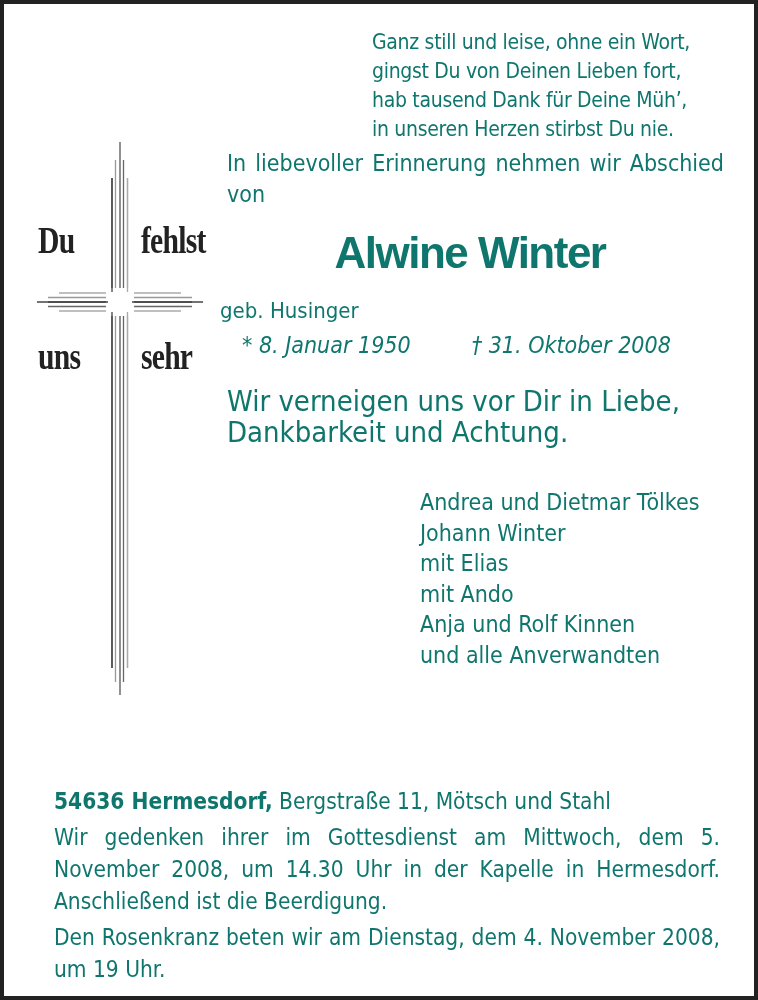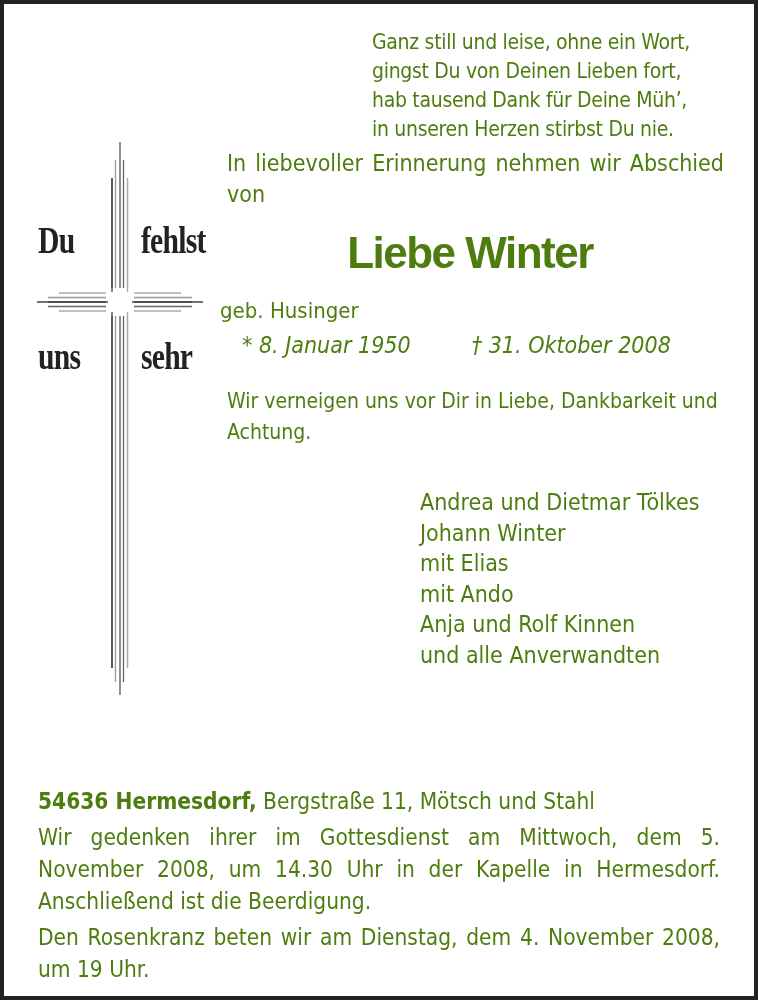--- a/index.html
+++ b/index.html
@@ -1,31 +1,31 @@
 <!DOCTYPE html>
 <html><head>
 <meta charset="utf-8">
 <style>
   html, body { margin:0; padding:0; background:#fff; }
   body { width:758px; height:1000px; position:relative; overflow:hidden; }
   .frame { position:absolute; left:0; top:0; width:758px; height:1000px; box-sizing:border-box; border:4px solid #222; border-right-width:4px; background:#fff; }
-  .t { position:absolute; font-family:"DejaVu Sans Condensed","DejaVu Sans", sans-serif; color:#4d7c0f; white-space:nowrap; }
+  .t { position:absolute; font-family:"DejaVu Sans Condensed","DejaVu Sans", sans-serif; color:#0f766e; white-space:nowrap; }
   .poem { left:372px; top:28px; font-size:21px; line-height:29px; letter-spacing:-0.3px; }
   .poem div { height:29px; }
   .intro { left:227px; top:148px; width:497px; font-size:23px; line-height:31px; white-space:normal; text-align:justify; text-align-last:left; }
   .serif { position:absolute; font-family:"Liberation Serif","DejaVu Serif", serif; font-weight:bold; font-size:38px; color:#222; transform:scaleX(0.78); transform-origin:left top; letter-spacing:-1px; }
   .name { left:220px; top:228px; width:500px; text-align:center; font-family:"Liberation Sans","DejaVu Sans", sans-serif; font-weight:bold; font-size:44px; letter-spacing:-1.5px; }
   .birth { left:220px; top:298px; width:500px; font-size:22px; }
   .dates { left:242px; top:332px; font-size:23px;font-style:italic; }
   .dates span { display:inline-block; }
-  .thanks { left:227px; top:386px; width:497px; font-size:21px; line-height:31px; white-space:normal; }
+  .thanks { left:227px; top:386px; width:497px; font-size:29px; line-height:31px; white-space:normal; }
   .family { left:420px; top:487px; font-size:23px; line-height:30.5px; }
   .family div { height:30.5px; }
   .bottom { left:38px; top:785px; width:682px; font-size:22.5px; line-height:32px; white-space:normal; }
-  .bottom p { margin:0 0 4px 0; text-align:justify; text-align-last:left; }
+  .bottom p { margin:0 0 4px 16px; text-align:justify; text-align-last:left; }
   .bold { font-weight:bold; }
   .cross { position:absolute; left:0; top:0; width:260px; height:700px; }
 </style>
 </head>
 <body>
 
 <div class="frame"></div>
 
 <div class="t poem">
   <div>Ganz still und leise, ohne ein Wort,</div>
@@ -60,21 +60,21 @@
   </g>
 </svg>
 
 <div class="serif" style="left:38px; top:218px;">Du</div>
 <div class="serif" style="left:141px; top:218px;">fehlst</div>
 <div class="serif" style="left:38px; top:334px;">uns</div>
 <div class="serif" style="left:141px; top:334px;">sehr</div>
 
 <div class="t intro">In liebevoller Erinnerung nehmen wir Abschied von</div>
 
-<div class="t name">Liebe Winter</div>
+<div class="t name">Alwine Winter</div>
 <div class="t birth">geb. Husinger</div>
 <div class="t dates">
   <span>* 8. Januar 1950</span>
   <span style="width:48px"></span>
   <span>† 31. Oktober 2008</span>
 </div>
 
 <div class="t thanks">Wir verneigen uns vor Dir in Liebe, Dankbarkeit und Achtung.</div>
 
 <div class="t family">

